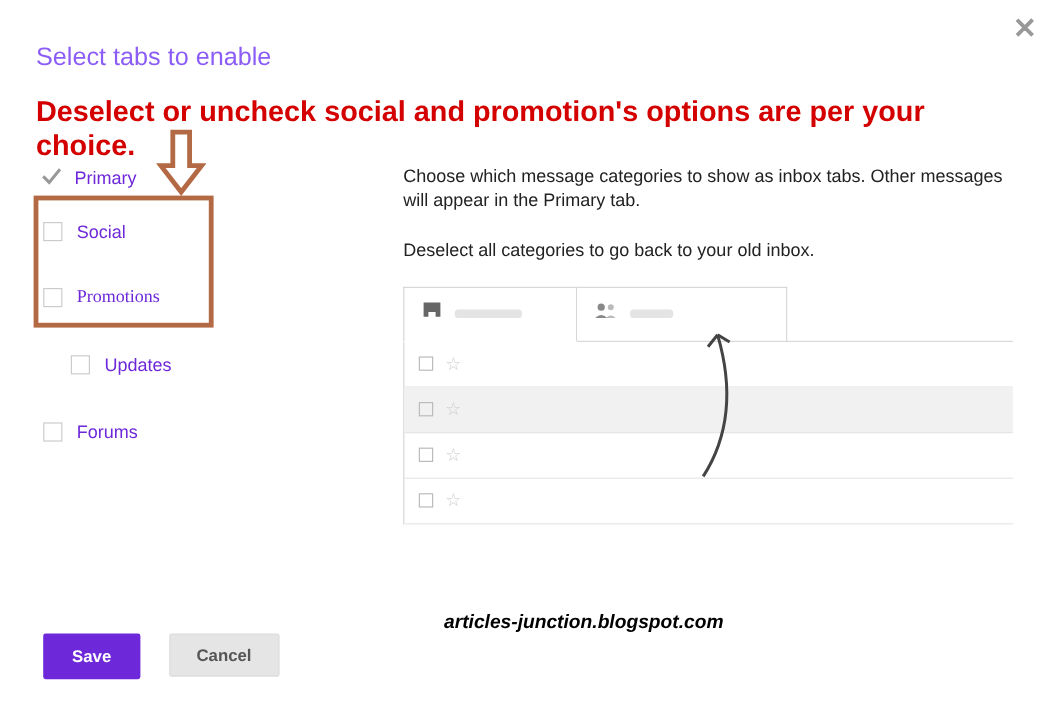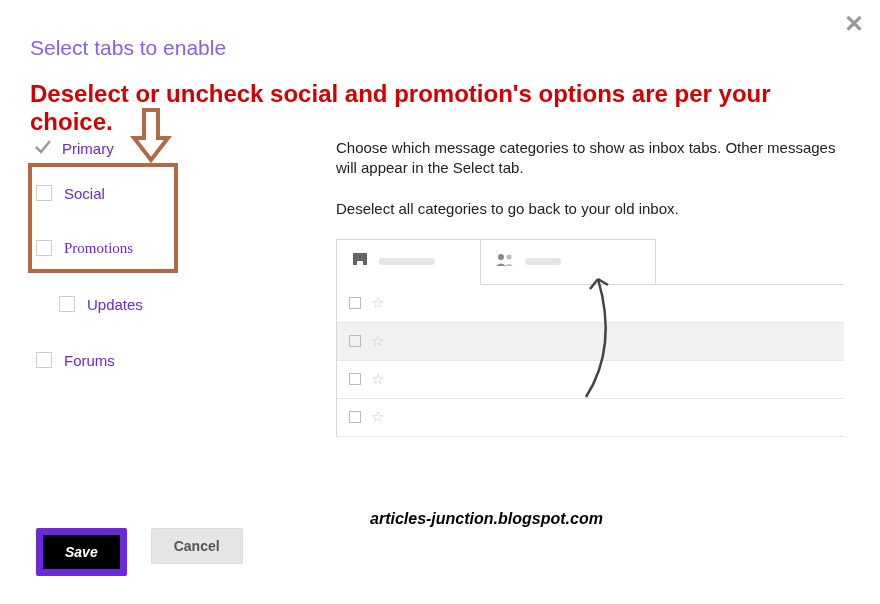--- a/index.html
+++ b/index.html
@@ -204,24 +204,23 @@
     padding: 0 22px;
     font-size: 14px;
     font-weight: bold;
     border-radius: 2px;
     cursor: pointer;
     display: flex;
     align-items: center;
     justify-content: center;
   }
   .btn-save {
-    background: #000000;
-    border: 7px solid #6d28d9;
+    background: #6d28d9;
+    border: 2px solid #6d28d9;
     color: #fff;
-    font-style: italic;
   }
   .btn-cancel {
     background: #e5e5e5;
     border: 1px solid #dcdcdc;
     color: #555;
   }
 </style>
 </head>
 <body>
 
@@ -260,21 +259,21 @@
   <span class="checkbox"></span>
   <span>Updates</span>
 </div>
 
 <div class="tab-item" style="top:352px;">
   <span class="checkbox"></span>
   <span>Forums</span>
 </div>
 
 <div class="right-pane">
-  <div class="description">Choose which message categories to show as inbox tabs. Other messages will appear in the Select tab.</div>
+  <div class="description">Choose which message categories to show as inbox tabs. Other messages will appear in the Primary tab.</div>
   <div class="description">Deselect all categories to go back to your old inbox.</div>
 
   <div class="preview">
     <div class="tabs-row">
       <div class="tab active">
         <span class="icon">
           <svg width="18" height="18">
               <path d="M2 2 L16 2 L16 14 L12 14 L12 10 L6 10 L6 14 L2 14 Z" fill="#666"></path>
             </svg>
         </span>

